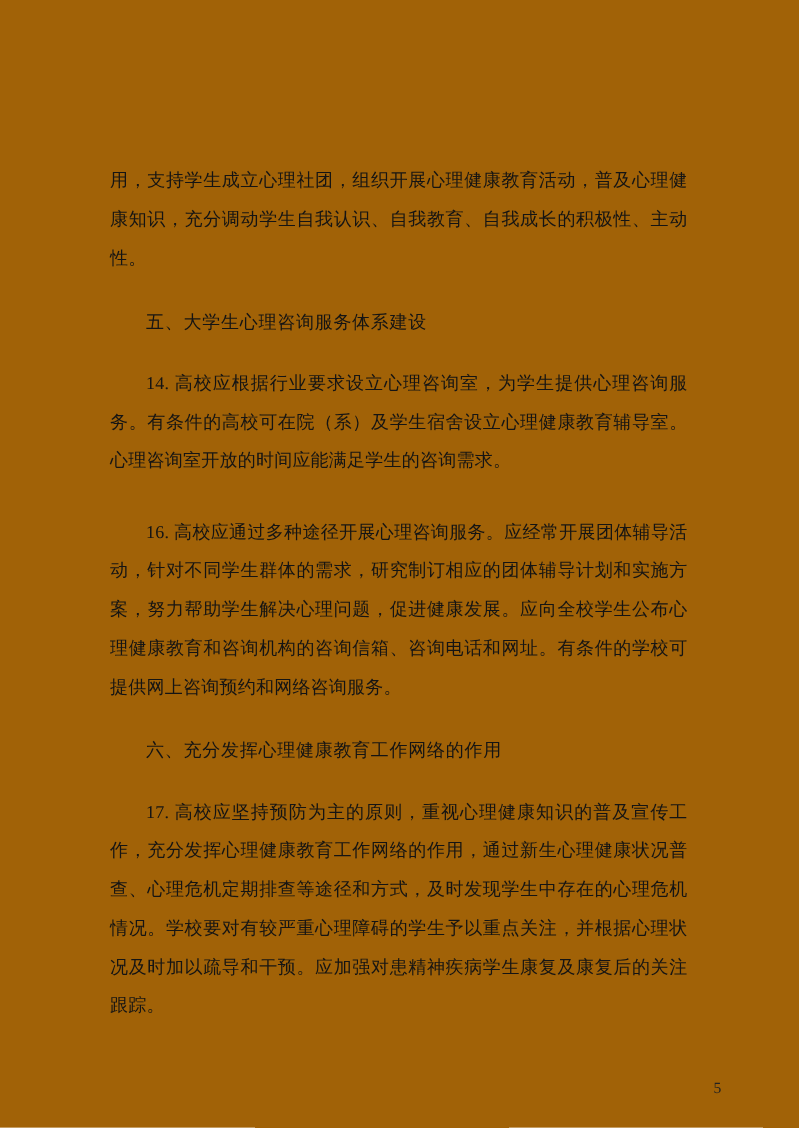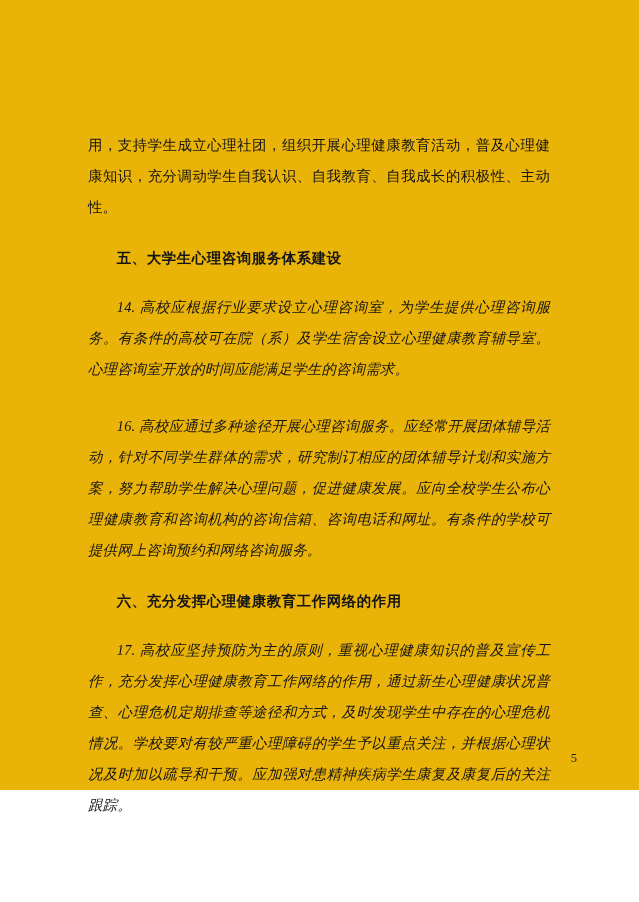--- a/index.html
+++ b/index.html
@@ -12,22 +12,22 @@
     height: 902px;
     font-family: "Liberation Serif", "DejaVu Serif", serif;
     color: #1a1a1a;
     position: relative;
     overflow: hidden;
   }
   .page {
     position: absolute;
     left: 0; top: 0;
     width: 639px;
-    height: 790px;
-    background: #eab308;
+    height: 902px;
+    background: #a16207;
   }
   .content {
     position: absolute;
     left: 88px;
     top: 130px;
     width: 462px;
   }
   p {
     margin: 0;
     font-size: 14.4px;
@@ -35,24 +35,23 @@
     text-align: justify;
     text-justify: inter-ideograph;
     letter-spacing: 0.2px;
     color: #141414;
   }
   p.body {
     text-indent: 0;
   }
   p.indent {
     text-indent: 28.8px;
-    font-style: italic;
   }
   p.heading {
-    font-weight: bold;
+    font-weight: normal;
     text-indent: 28.8px;
     letter-spacing: 0.6px;
   }
   .gap-sm { height: 13px; }
   .gap-md { height: 18px; }
   .gap-lg { height: 20px; }
   .page-number {
     position: absolute;
     right: 62px;
     bottom: 24px;

